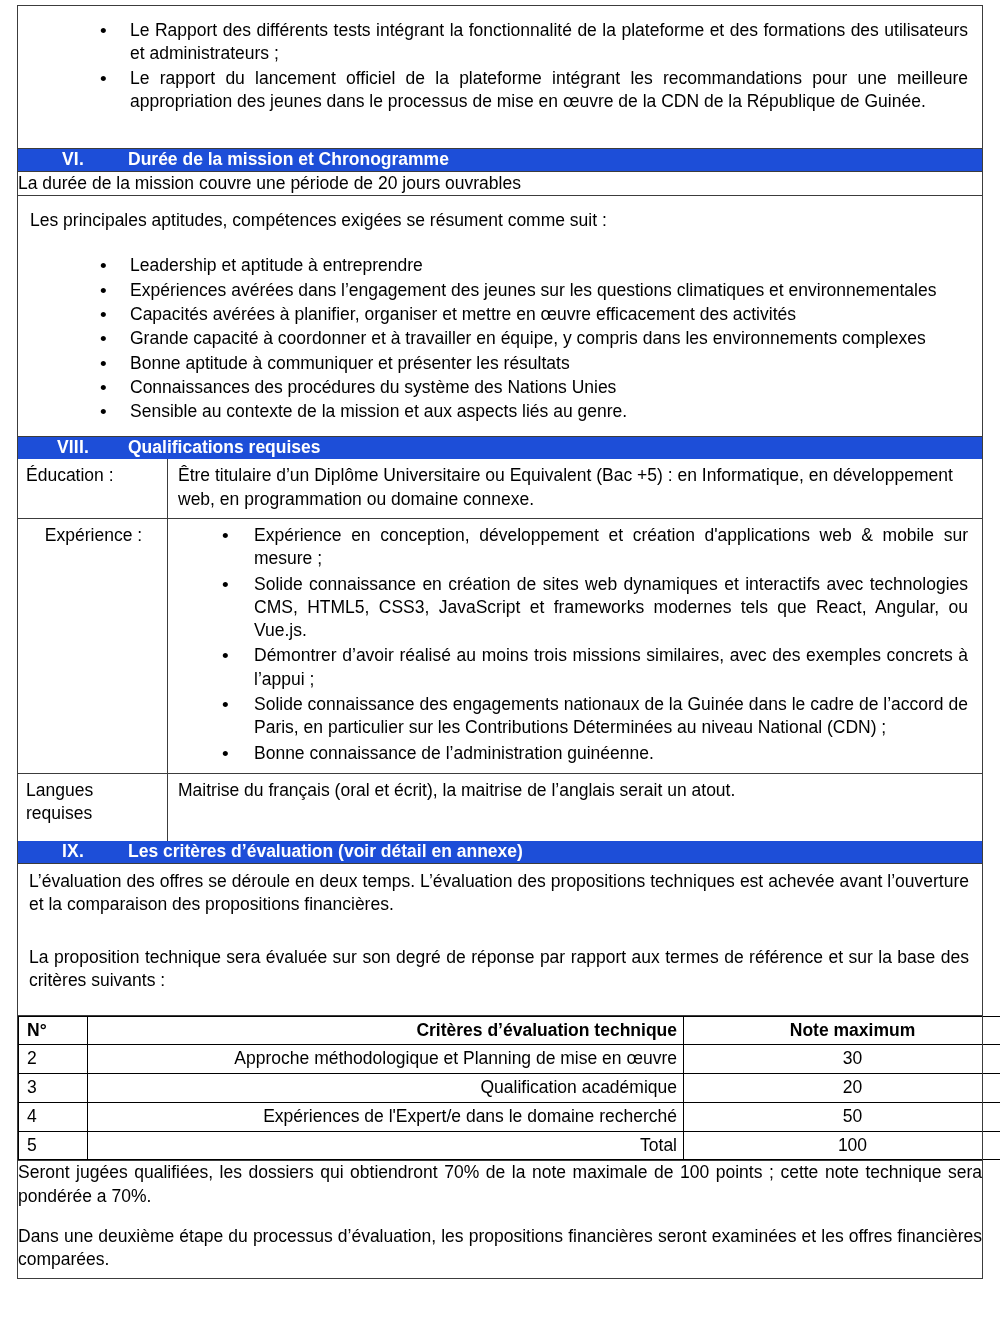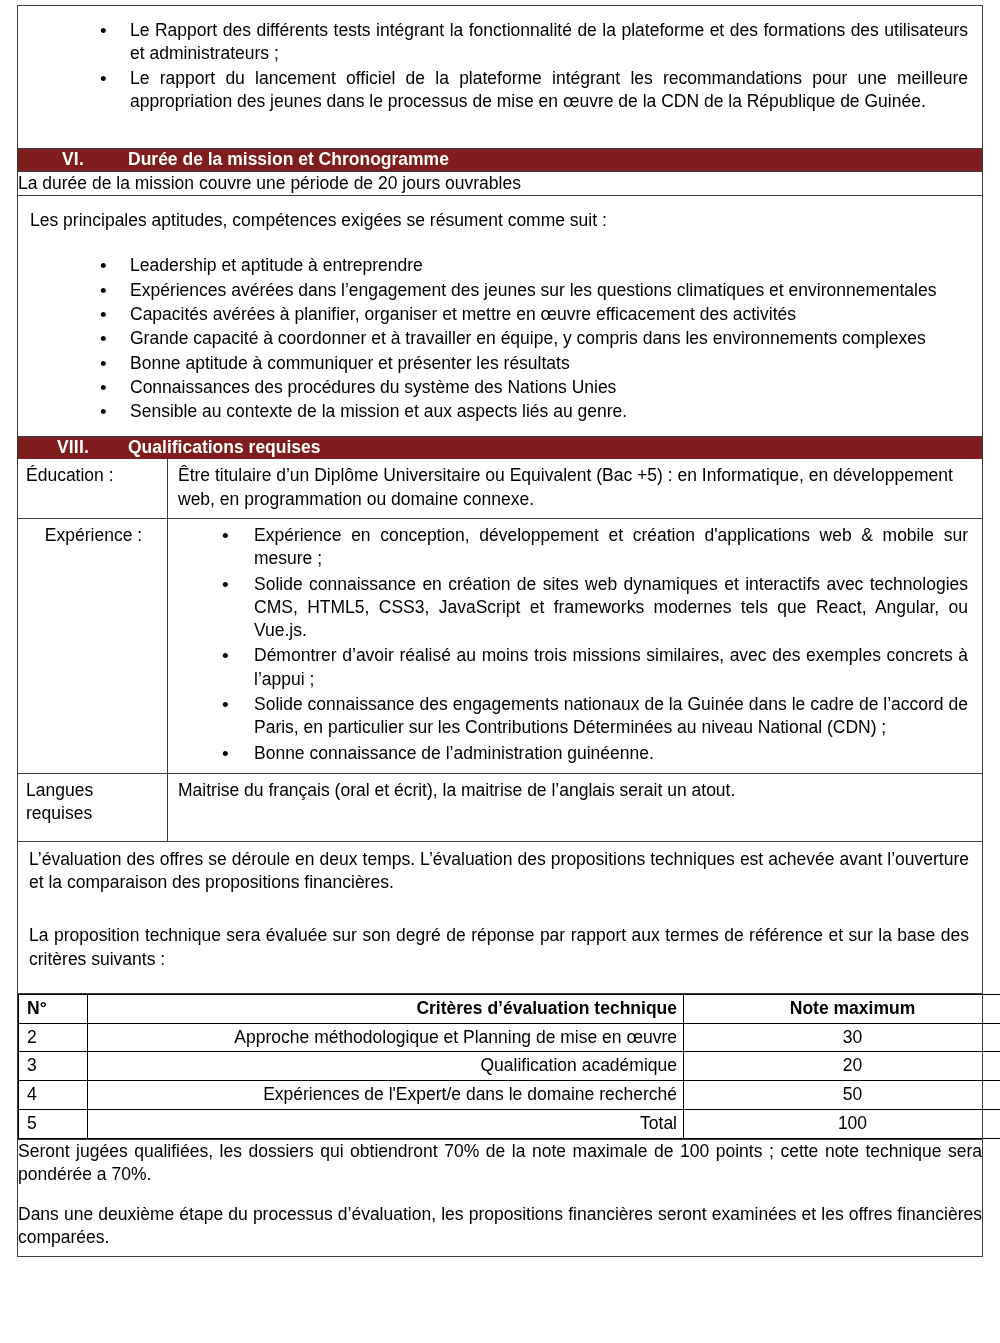--- a/index.html
+++ b/index.html
@@ -32,21 +32,21 @@
     border: 1.5px solid #3c3c3c;
   }
   .doc-table > tbody > tr > td {
     border: 1.2px solid #3c3c3c;
     vertical-align: top;
     padding: 0;
   }
 
   
   .section-bar {
-    background: #7f1d1d;
+    background: #1d4ed8;
     color: #ffffff;
     font-weight: bold;
     font-size: 17.5px;
     padding: 6px 0 7px 0;
     line-height: 1.25;
     border: none !important;
   }
   .section-bar .num {
     display: inline-block;
     width: 110px;
@@ -228,20 +228,25 @@
 
               <tr>
                 <td class="qual-label" style="border-right:1.2px solid #3c3c3c;height:56px;">Langues requises</td>
                 <td class="qual-value">Maitrise du français (oral et écrit), la maitrise de l’anglais serait un atout.</td>
               </tr>
             </tbody>
           </table>
         </td>
       </tr>
 
+      <tr>
+        <td class="section-bar">
+          <span class="num">IX.</span><span class="ttl">Les critères d’évaluation (voir détail en annexe)</span>
+        </td>
+      </tr>
 
       <tr>
         <td class="body-cell" style="padding:6px 13px 0 11px;">
           <p class="just">L’évaluation des offres se déroule en deux temps. L’évaluation des propositions techniques est achevée avant l’ouverture et la comparaison des propositions financières.</p>
           <div class="spacer-lg"></div>
           <p class="just">La proposition technique sera évaluée sur son degré de réponse par rapport aux termes de référence et sur la base des critères suivants :</p>
           <div class="spacer-md"></div>
         </td>
       </tr>
 

